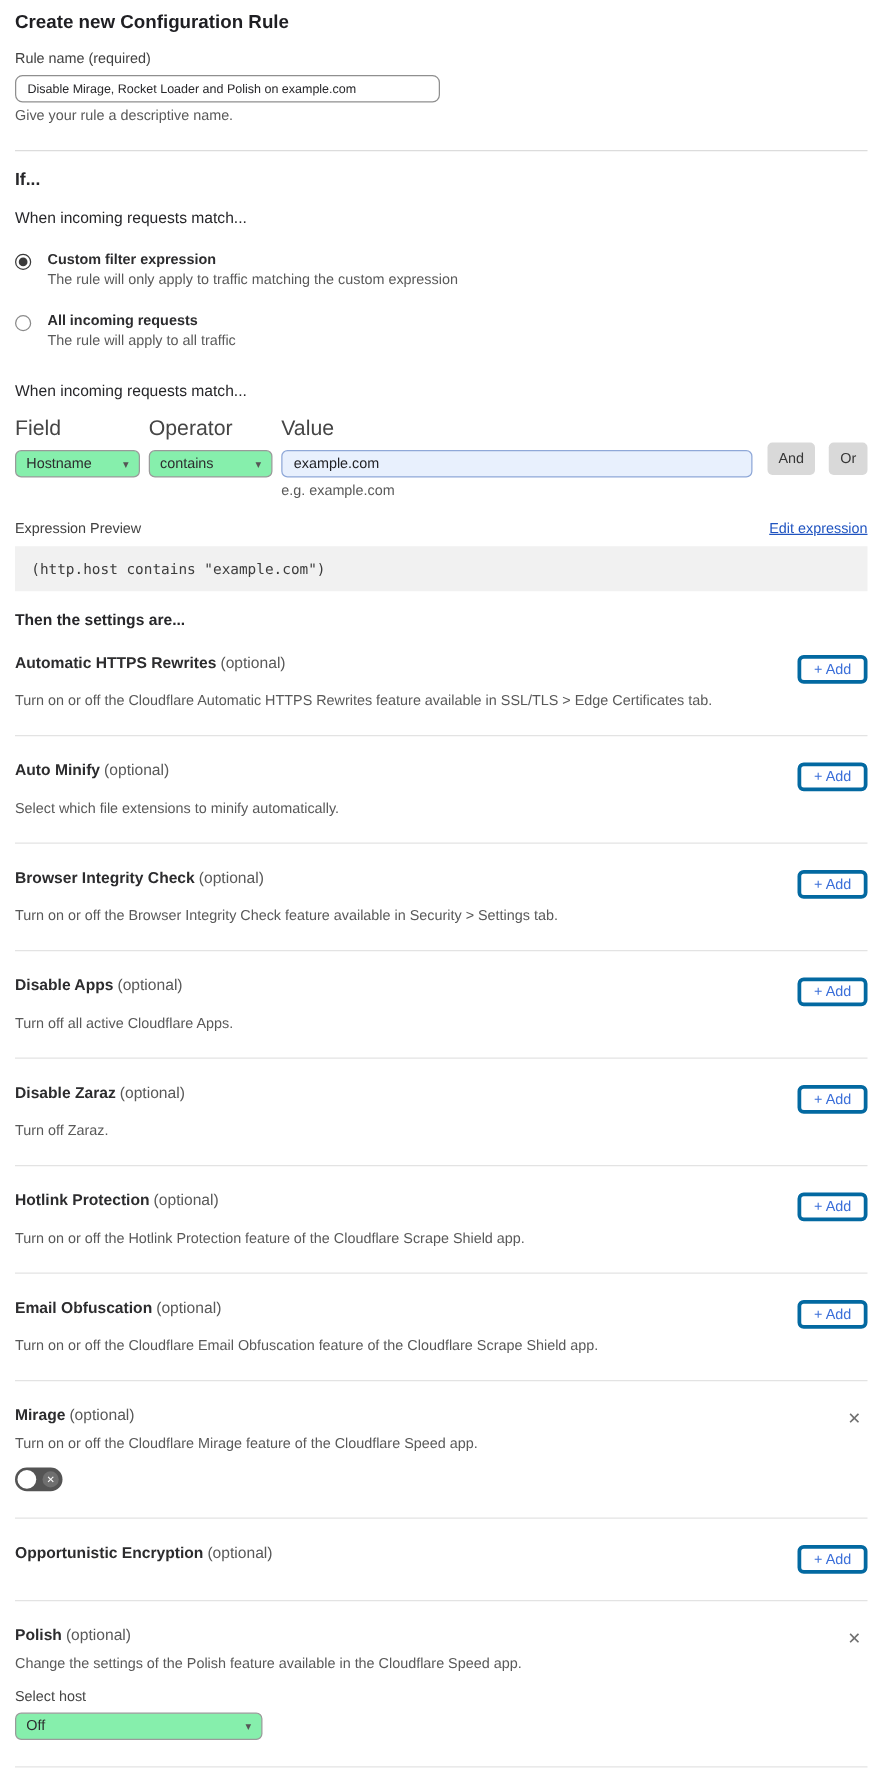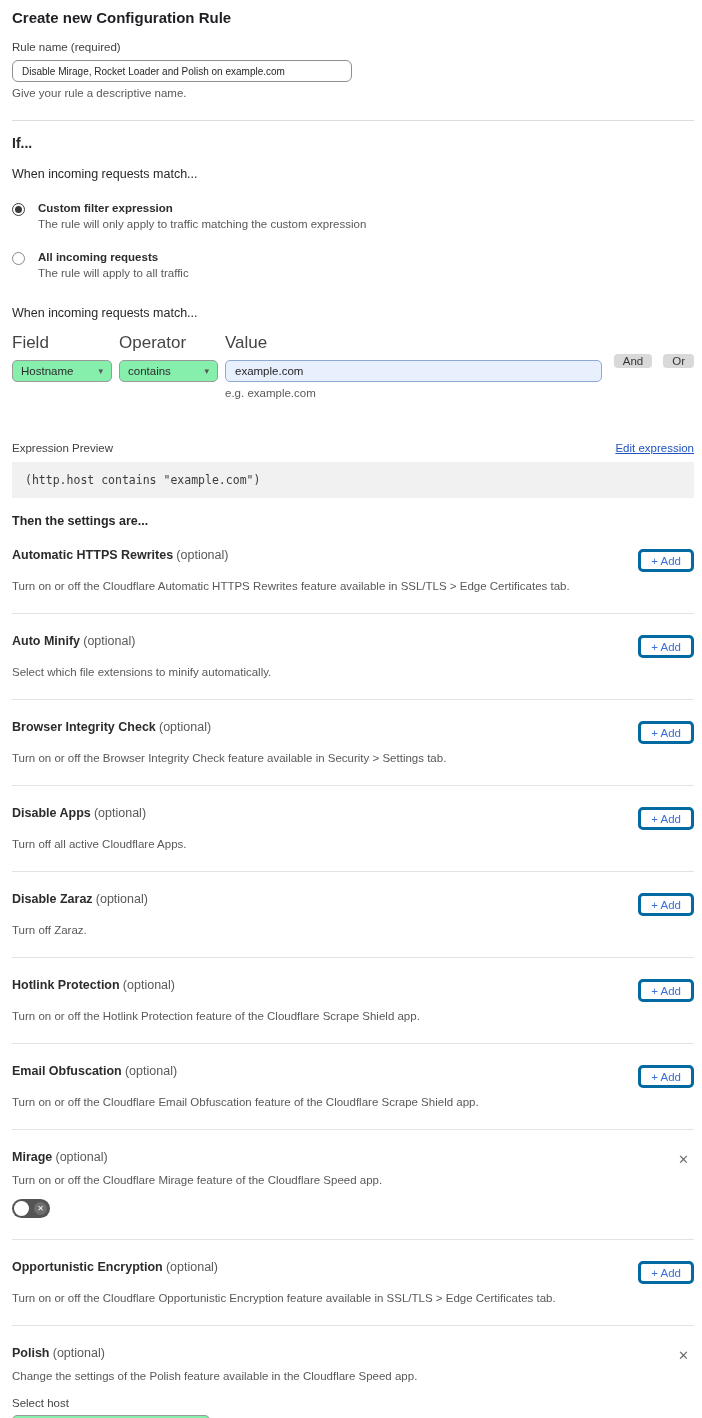--- a/index.html
+++ b/index.html
@@ -56,28 +56,28 @@
   .col-field { width: 100px; margin-right: 7px; }
   .col-operator { width: 99px; margin-right: 7px; }
   .col-value { flex: 1; }
   .value-input {
     height: 22px; width: 100%; border: 1px solid #8fa8d8; border-radius: 5px;
     background: #e8f0fd; padding: 0 9px; font-size: 11.5px; color: #1f1f23;
     font-family: "Liberation Sans", sans-serif;
   }
   .b-actions { display: flex; margin-top: 21px; }
   .gray-btn {
-    height: 14px; border: none; border-radius: 4px; background: #d9d9d9;
+    height: 26px; border: none; border-radius: 4px; background: #d9d9d9;
     color: #363636; font-size: 11.5px; padding: 0 9px; cursor: pointer;
     font-family: "Liberation Sans", sans-serif;
   }
   .and-btn { margin-left: 12px; }
   .or-btn { margin-left: 11px; }
 
-  .expr-row { margin-top: 43px; display: flex; justify-content: space-between; align-items: baseline; }
+  .expr-row { margin-top: 18px; display: flex; justify-content: space-between; align-items: baseline; }
   .expr-label { color: #414141; }
   .edit-link { color: #2054c0; text-decoration: underline; cursor: pointer; }
   .code-box {
     margin-top: 8px; background: #f1f1f1; padding: 11px 13px;
     font-family: "DejaVu Sans Mono", "Liberation Mono", monospace;
     font-size: 11.5px; color: #3c3c3c;
   }
 
   .then-heading { margin-top: 16px; font-size: 12.5px; font-weight: 700; }
 
@@ -277,21 +277,20 @@
     </div>
 
     <div class="setting">
       <div class="s-head">
         <div>
           <span class="s-title">Opportunistic Encryption</span>
           <span class="s-opt">(optional)</span>
         </div>
         <button class="add-btn">+ Add</button>
       </div>
-      <div class="s-desc">Turn on or off the Cloudflare Opportunistic Encryption feature available in SSL/TLS &gt; Edge Certificates tab.</div>
     </div>
 
     <div class="setting">
       <div class="s-head">
         <div>
           <span class="s-title">Polish</span>
           <span class="s-opt">(optional)</span>
         </div>
         <button class="x-btn">✕</button>
       </div>

